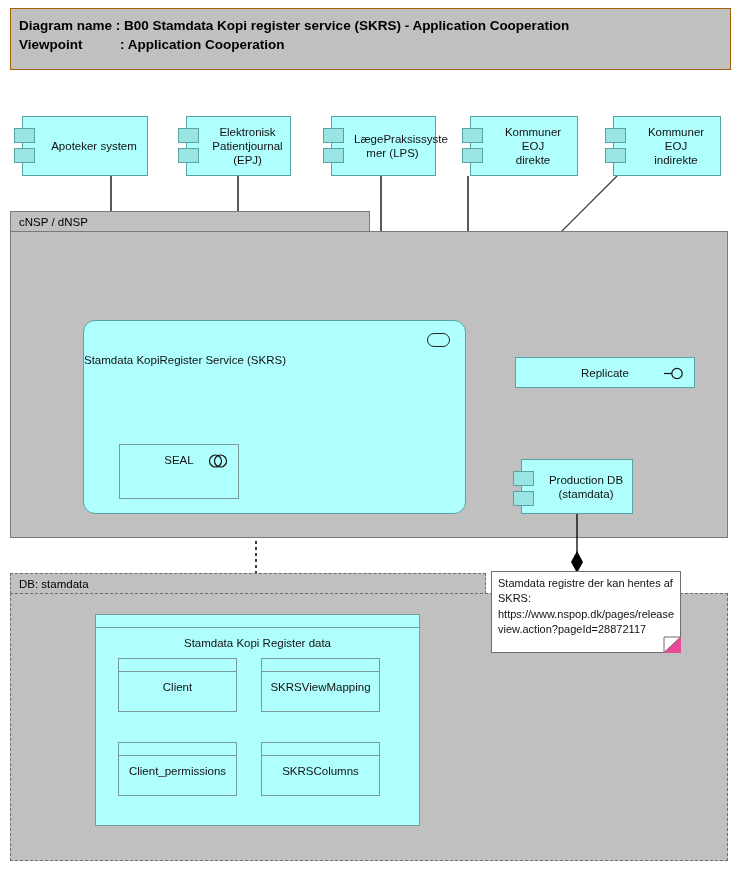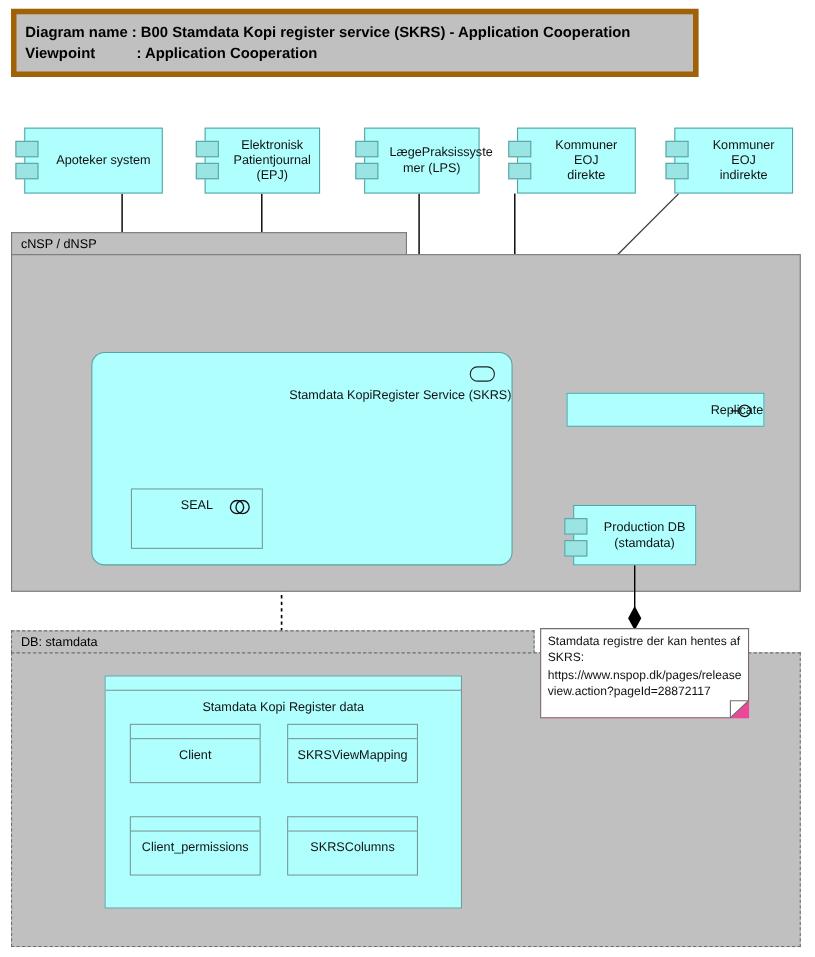--- a/index.html
+++ b/index.html
@@ -17,23 +17,23 @@
     position: relative;
     width: 741px;
     height: 870px;
     overflow: hidden;
     background: #ffffff;
   }
   .abs { position: absolute; box-sizing: border-box; }
 
   
   #title-block {
-    left: 10px; top: 8px; width: 625px; height: 62px;
+    left: 10px; top: 8px; width: 721px; height: 62px;
     background: #c0c0c0;
-    border: 5px solid #a16207;
+    border: 1px solid #a16207;
     padding: 7px 0 0 8px;
   }
   .title-line {
     font-size: 13.5px;
     font-weight: bold;
     color: #000000;
     line-height: 19px;
     white-space: pre;
   }
 
@@ -82,21 +82,21 @@
   .cmp-tab.t2 { top: 31px; }
 
   .service-box {
     background: #b0ffff;
     border: 1px solid #5aa3a3;
     border-radius: 12px;
   }
   .service-title {
     position: absolute;
     left: 0; right: 0; top: 12px;
-    text-align: right;
+    text-align: left;
     font-size: 11.5px;
     color: #111;
     margin-top: 21px;
   }
   .svc-icon {
     position: absolute;
     width: 21px; height: 12px;
     border: 1px solid #222;
     border-radius: 7px;
     background: #b0ffff;
@@ -115,21 +115,21 @@
   }
 
   .iface-box {
     background: #b0ffff;
     border: 1px solid #5aa3a3;
   }
   .iface-box .if-label {
     position: absolute;
     left: 0; right: 0; top: 50%;
     transform: translateY(-50%);
-    text-align: right;
+    text-align: center;
     font-size: 11.5px;
     color: #111;
   }
 
   
   .data-object {
     background: #b0ffff;
     border: 1px solid #7a9a9a;
   }
   .data-object .do-band {

